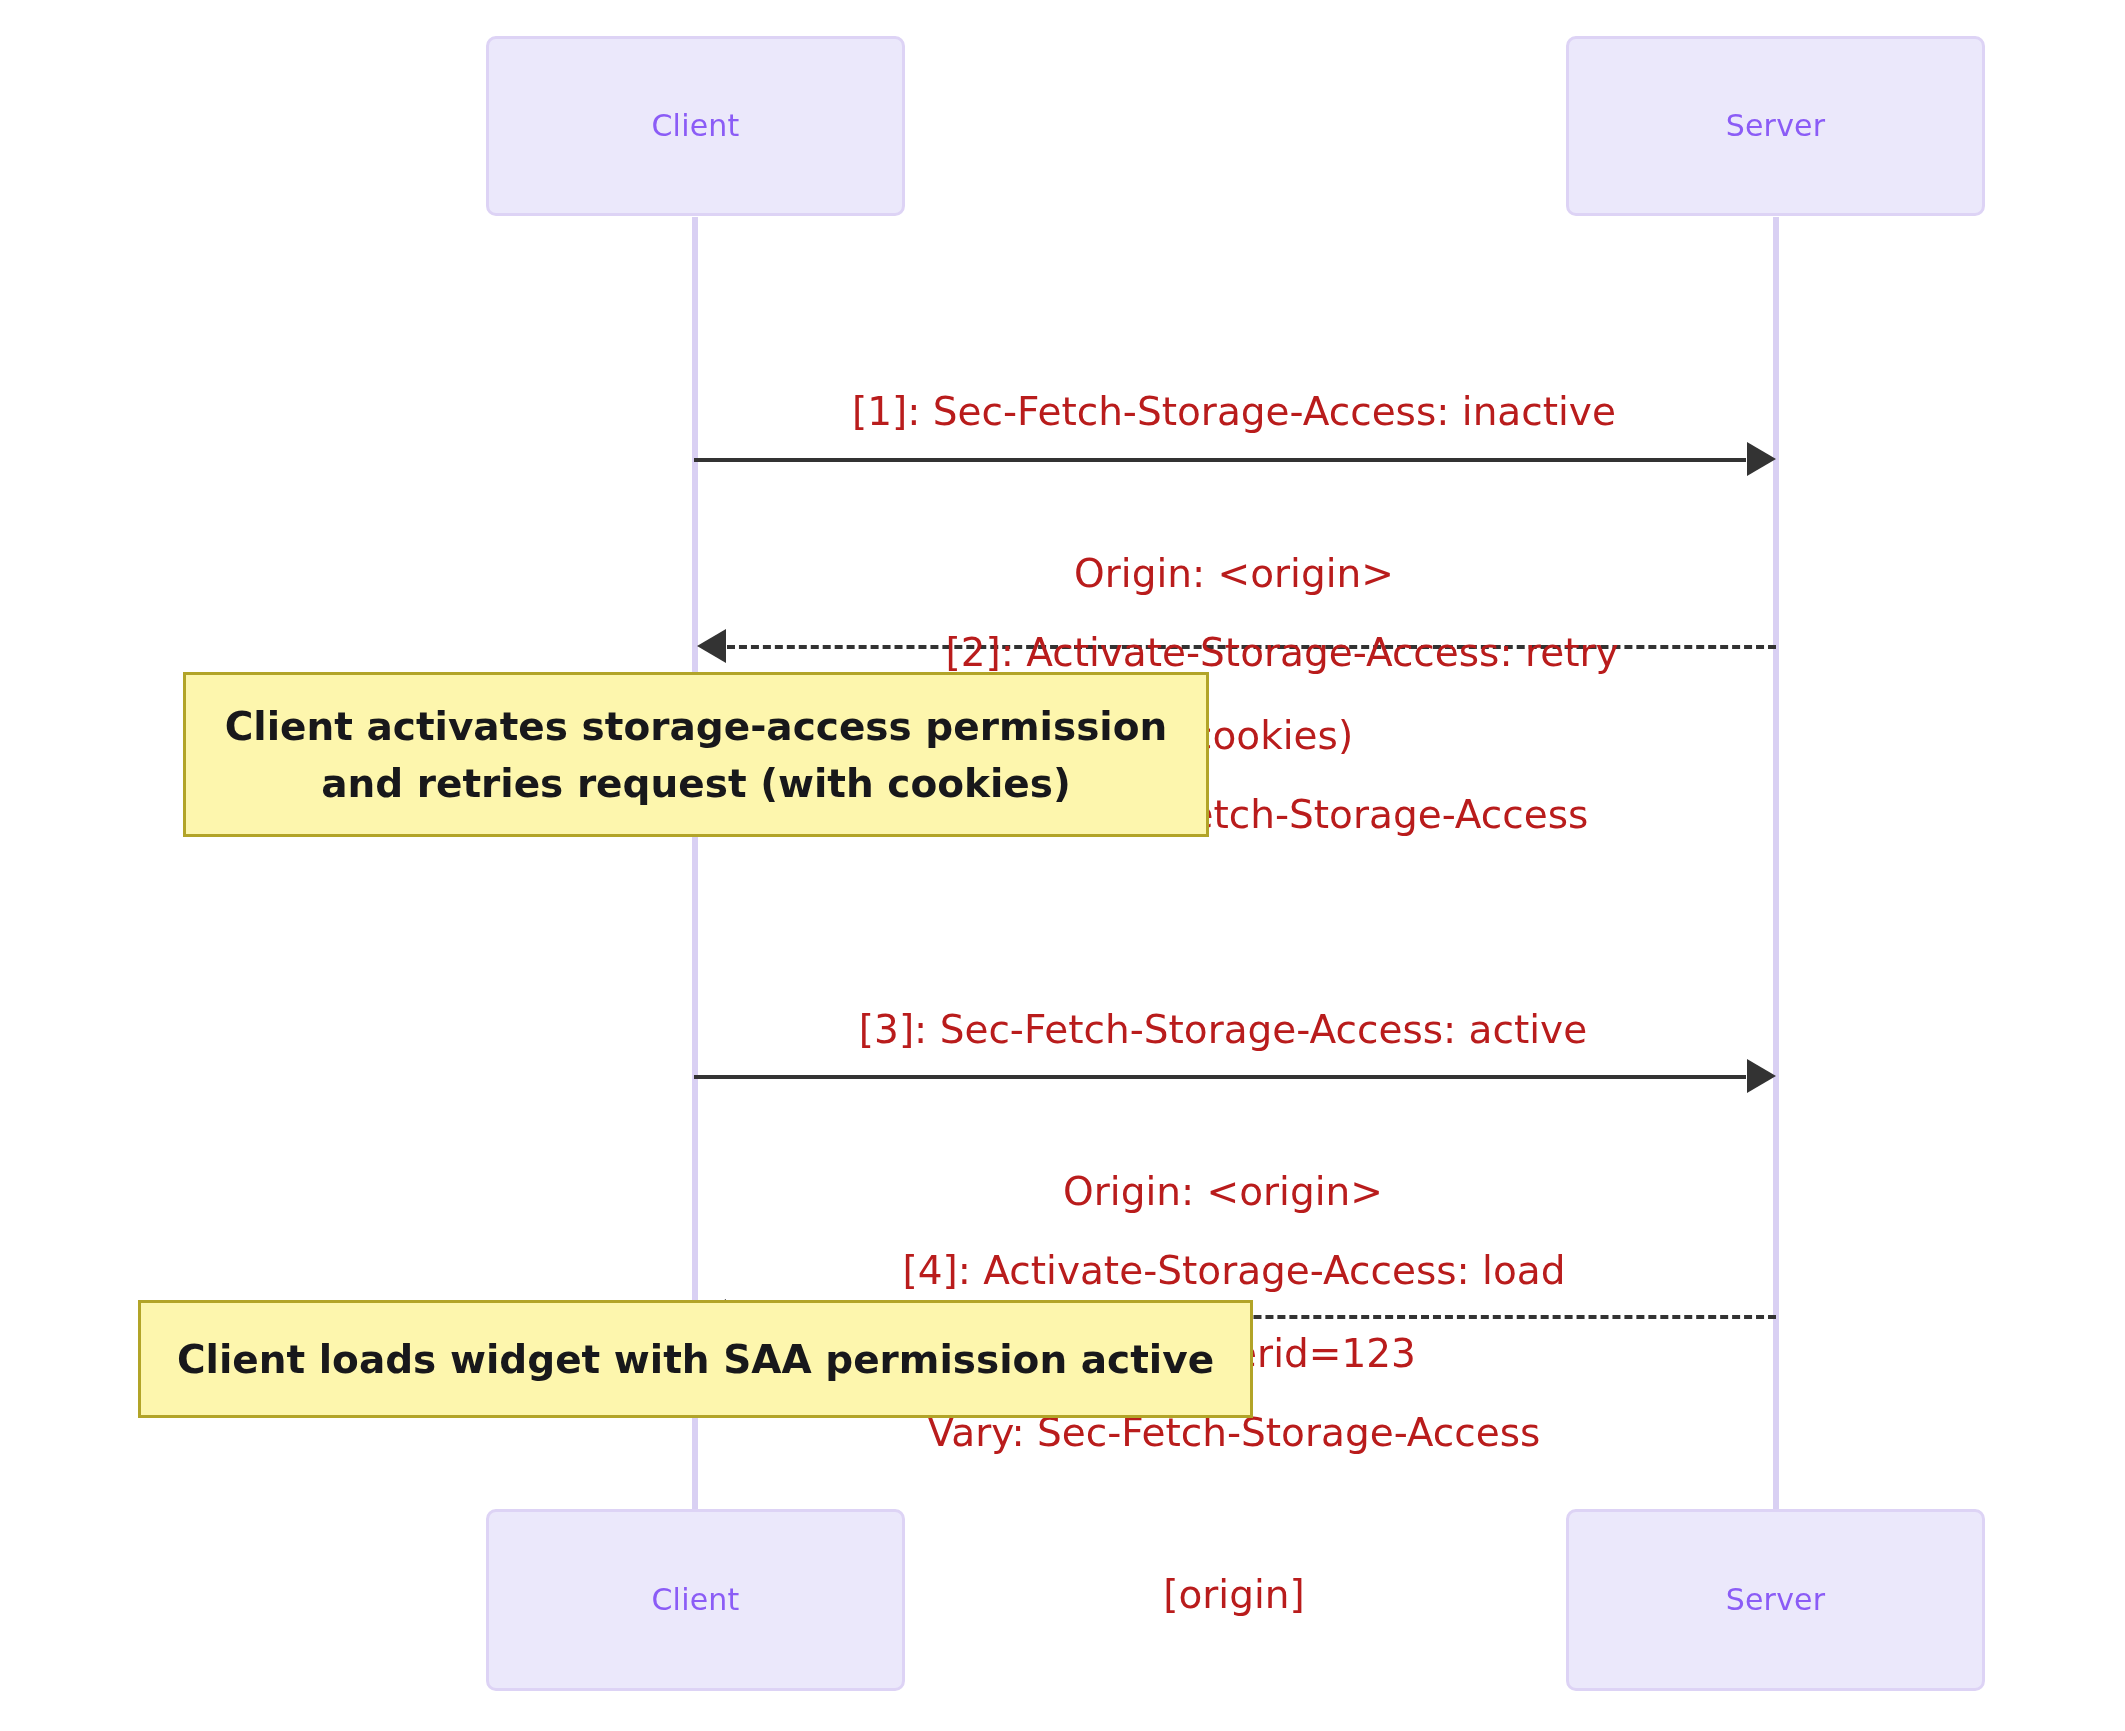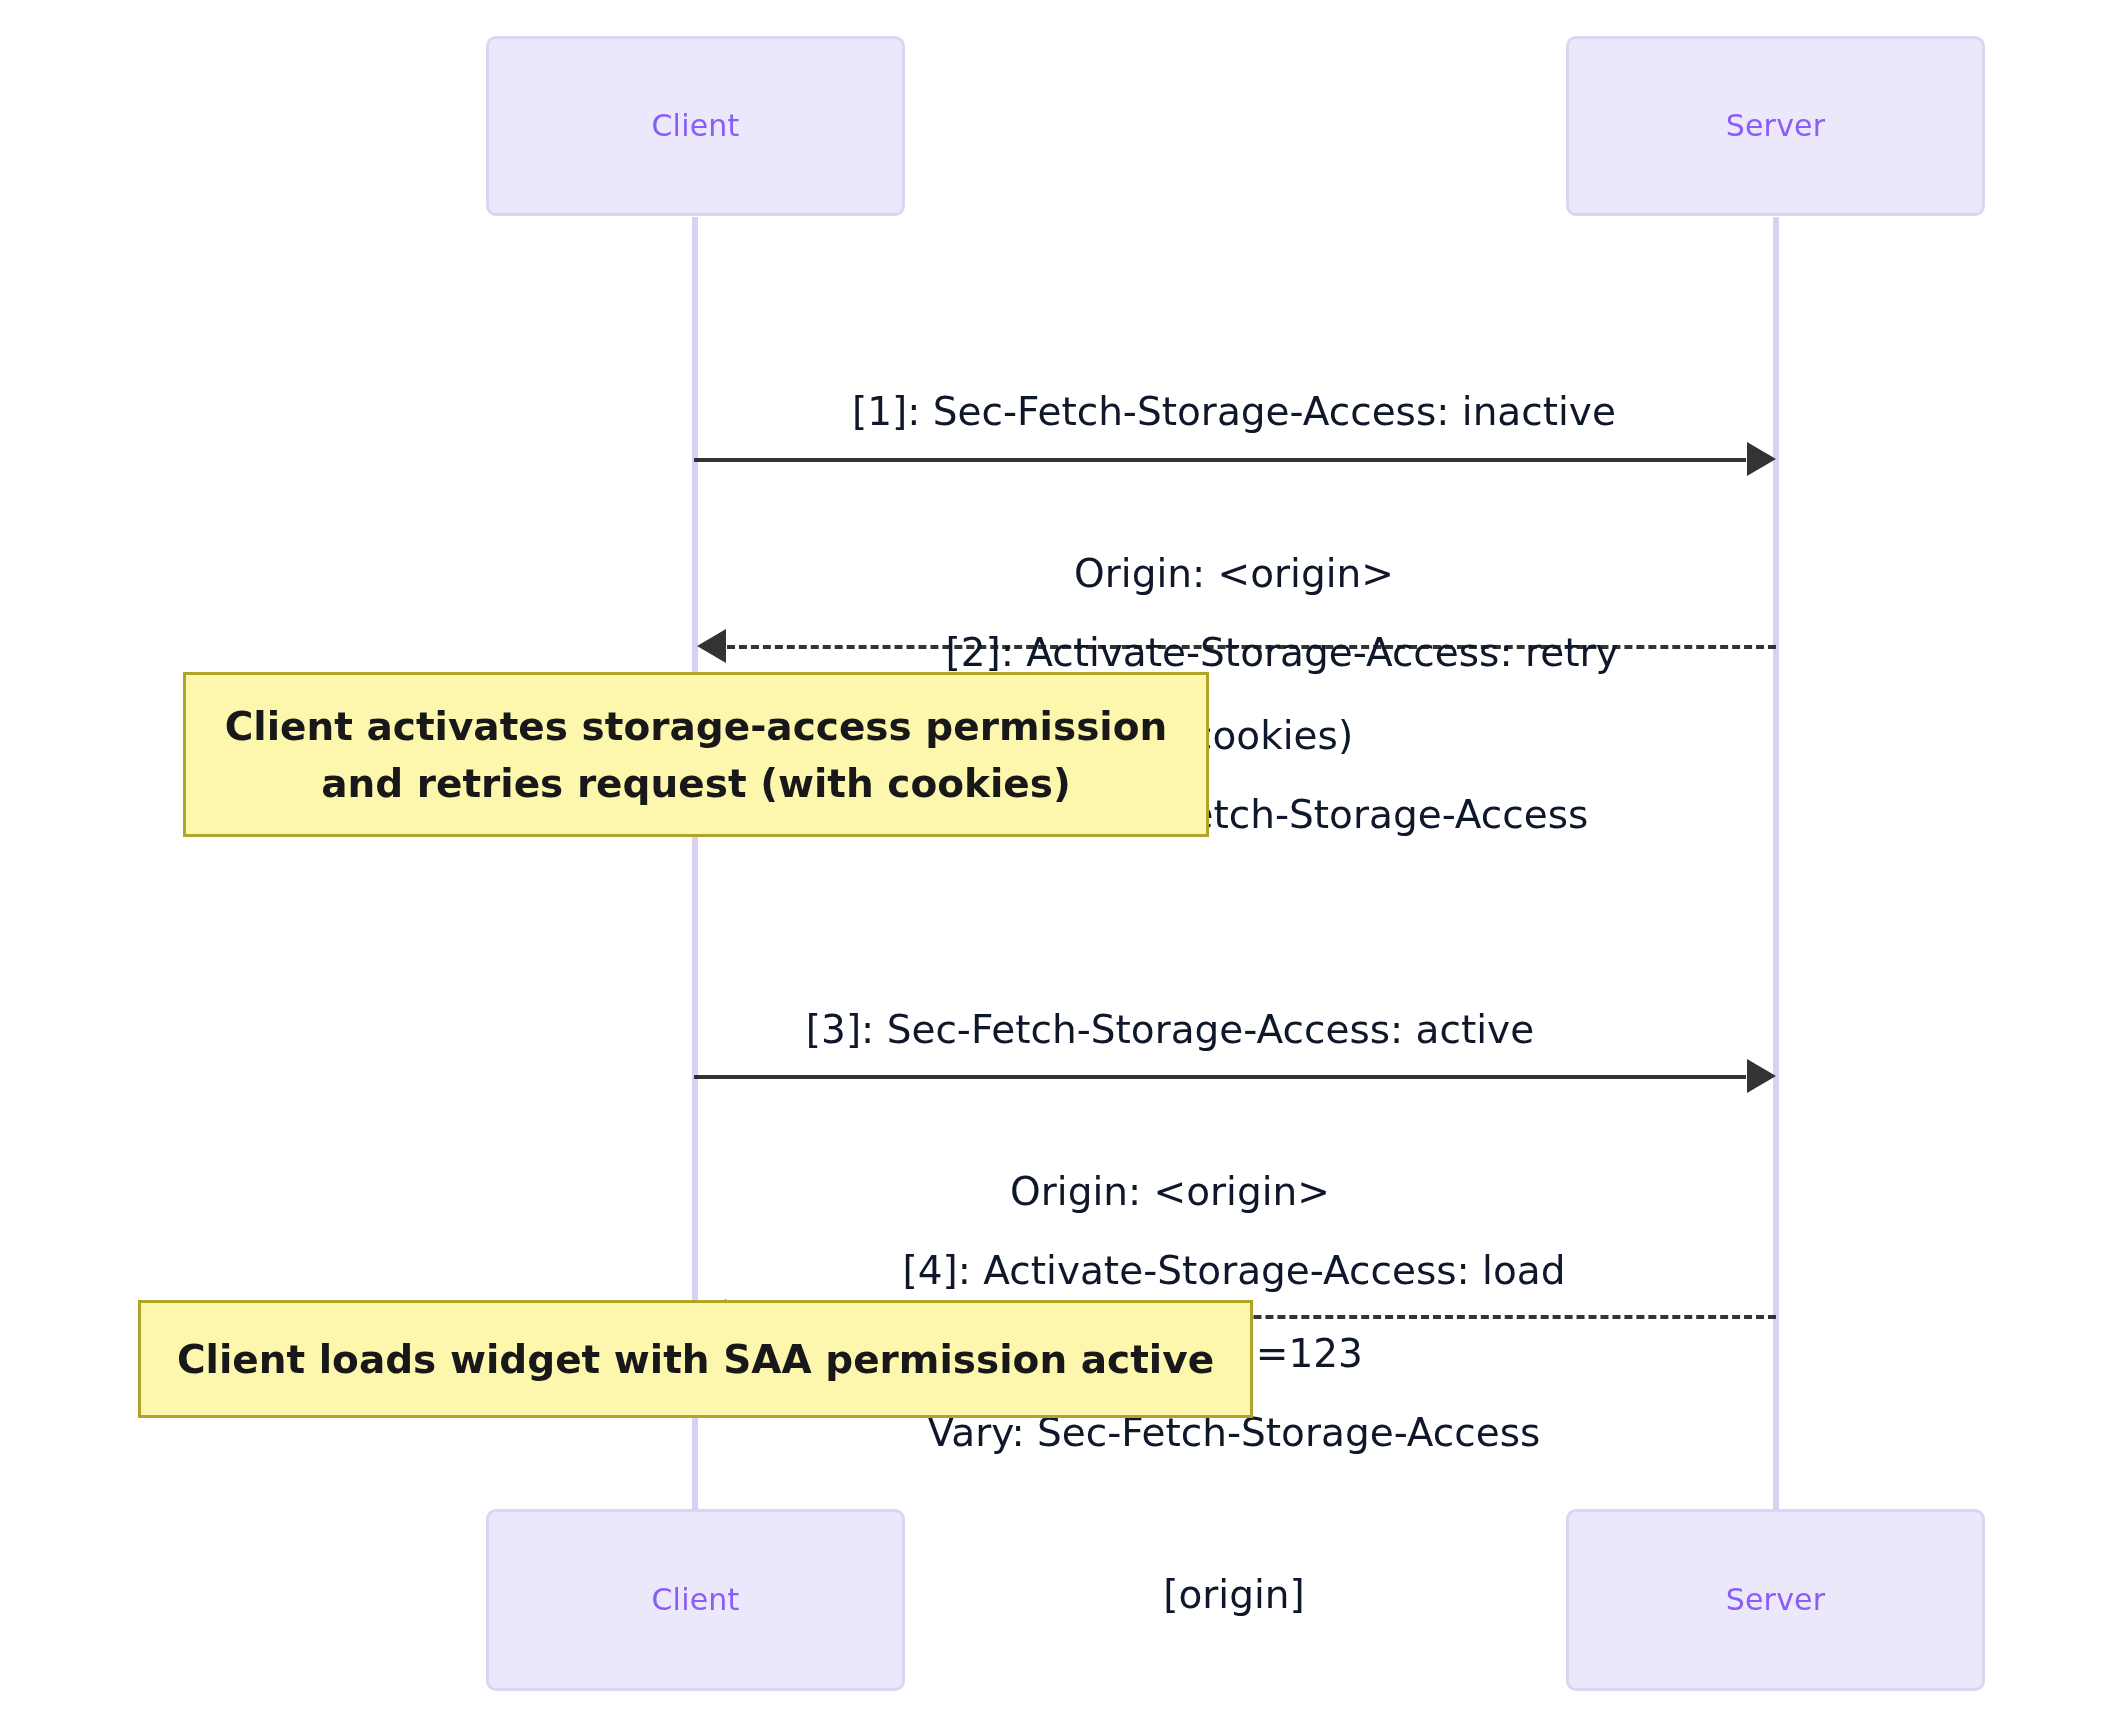--- a/index.html
+++ b/index.html
@@ -71,21 +71,21 @@
   .arrowhead.left {
     border-top: 17.7px solid transparent;
     border-bottom: 17.7px solid transparent;
     border-right: 29.6px solid #333333;
   }
 
   .msg-label {
     position: absolute;
     z-index: 6;
     text-align: center;
-    color: #0f172a;
+    color: #b91c1c;
     font-size: 39px;
     line-height: 54px;
     font-family: "DejaVu Sans", sans-serif;
     white-space: pre;
     transform: translateX(-50%);
   }
   .msg-label .ln {
     display: block;
   }
 
@@ -139,21 +139,21 @@
     <span class="ln">Vary: Sec-Fetch-Storage-Access</span>
   </div>
   <div class="msg-line dashed" style="left:727px; top:645px; width:1049px;"></div>
   <div class="arrowhead left" style="left:697px; top:629px;"></div>
 
   <div class="note-box" style="left:183px; top:672px; width:1026px; height:165px;">
     <span class="note-text">Client activates storage-access permission
 and retries request (with cookies)</span>
   </div>
 
-  <div class="msg-label" style="left:1170px; top:895px; width:985px;">
+  <div class="msg-label" style="left:1223px; top:895px; width:985px;">
     <span class="ln">[3]: Sec-Fetch-Storage-Access: active</span>
     <span class="ln">Origin: &lt;origin&gt;</span>
     <span class="ln">Cookie: userid=123</span>
   </div>
   <div class="msg-line" style="left:694px; top:1075px; width:1052px;"></div>
   <div class="arrowhead right" style="left:1747px; top:1059px;"></div>
 
   <div class="msg-label" style="left:1234px; top:1136px; width:985px;">
     <span class="ln">[4]: Activate-Storage-Access: load</span>
     <span class="ln">Vary: Sec-Fetch-Storage-Access</span>

